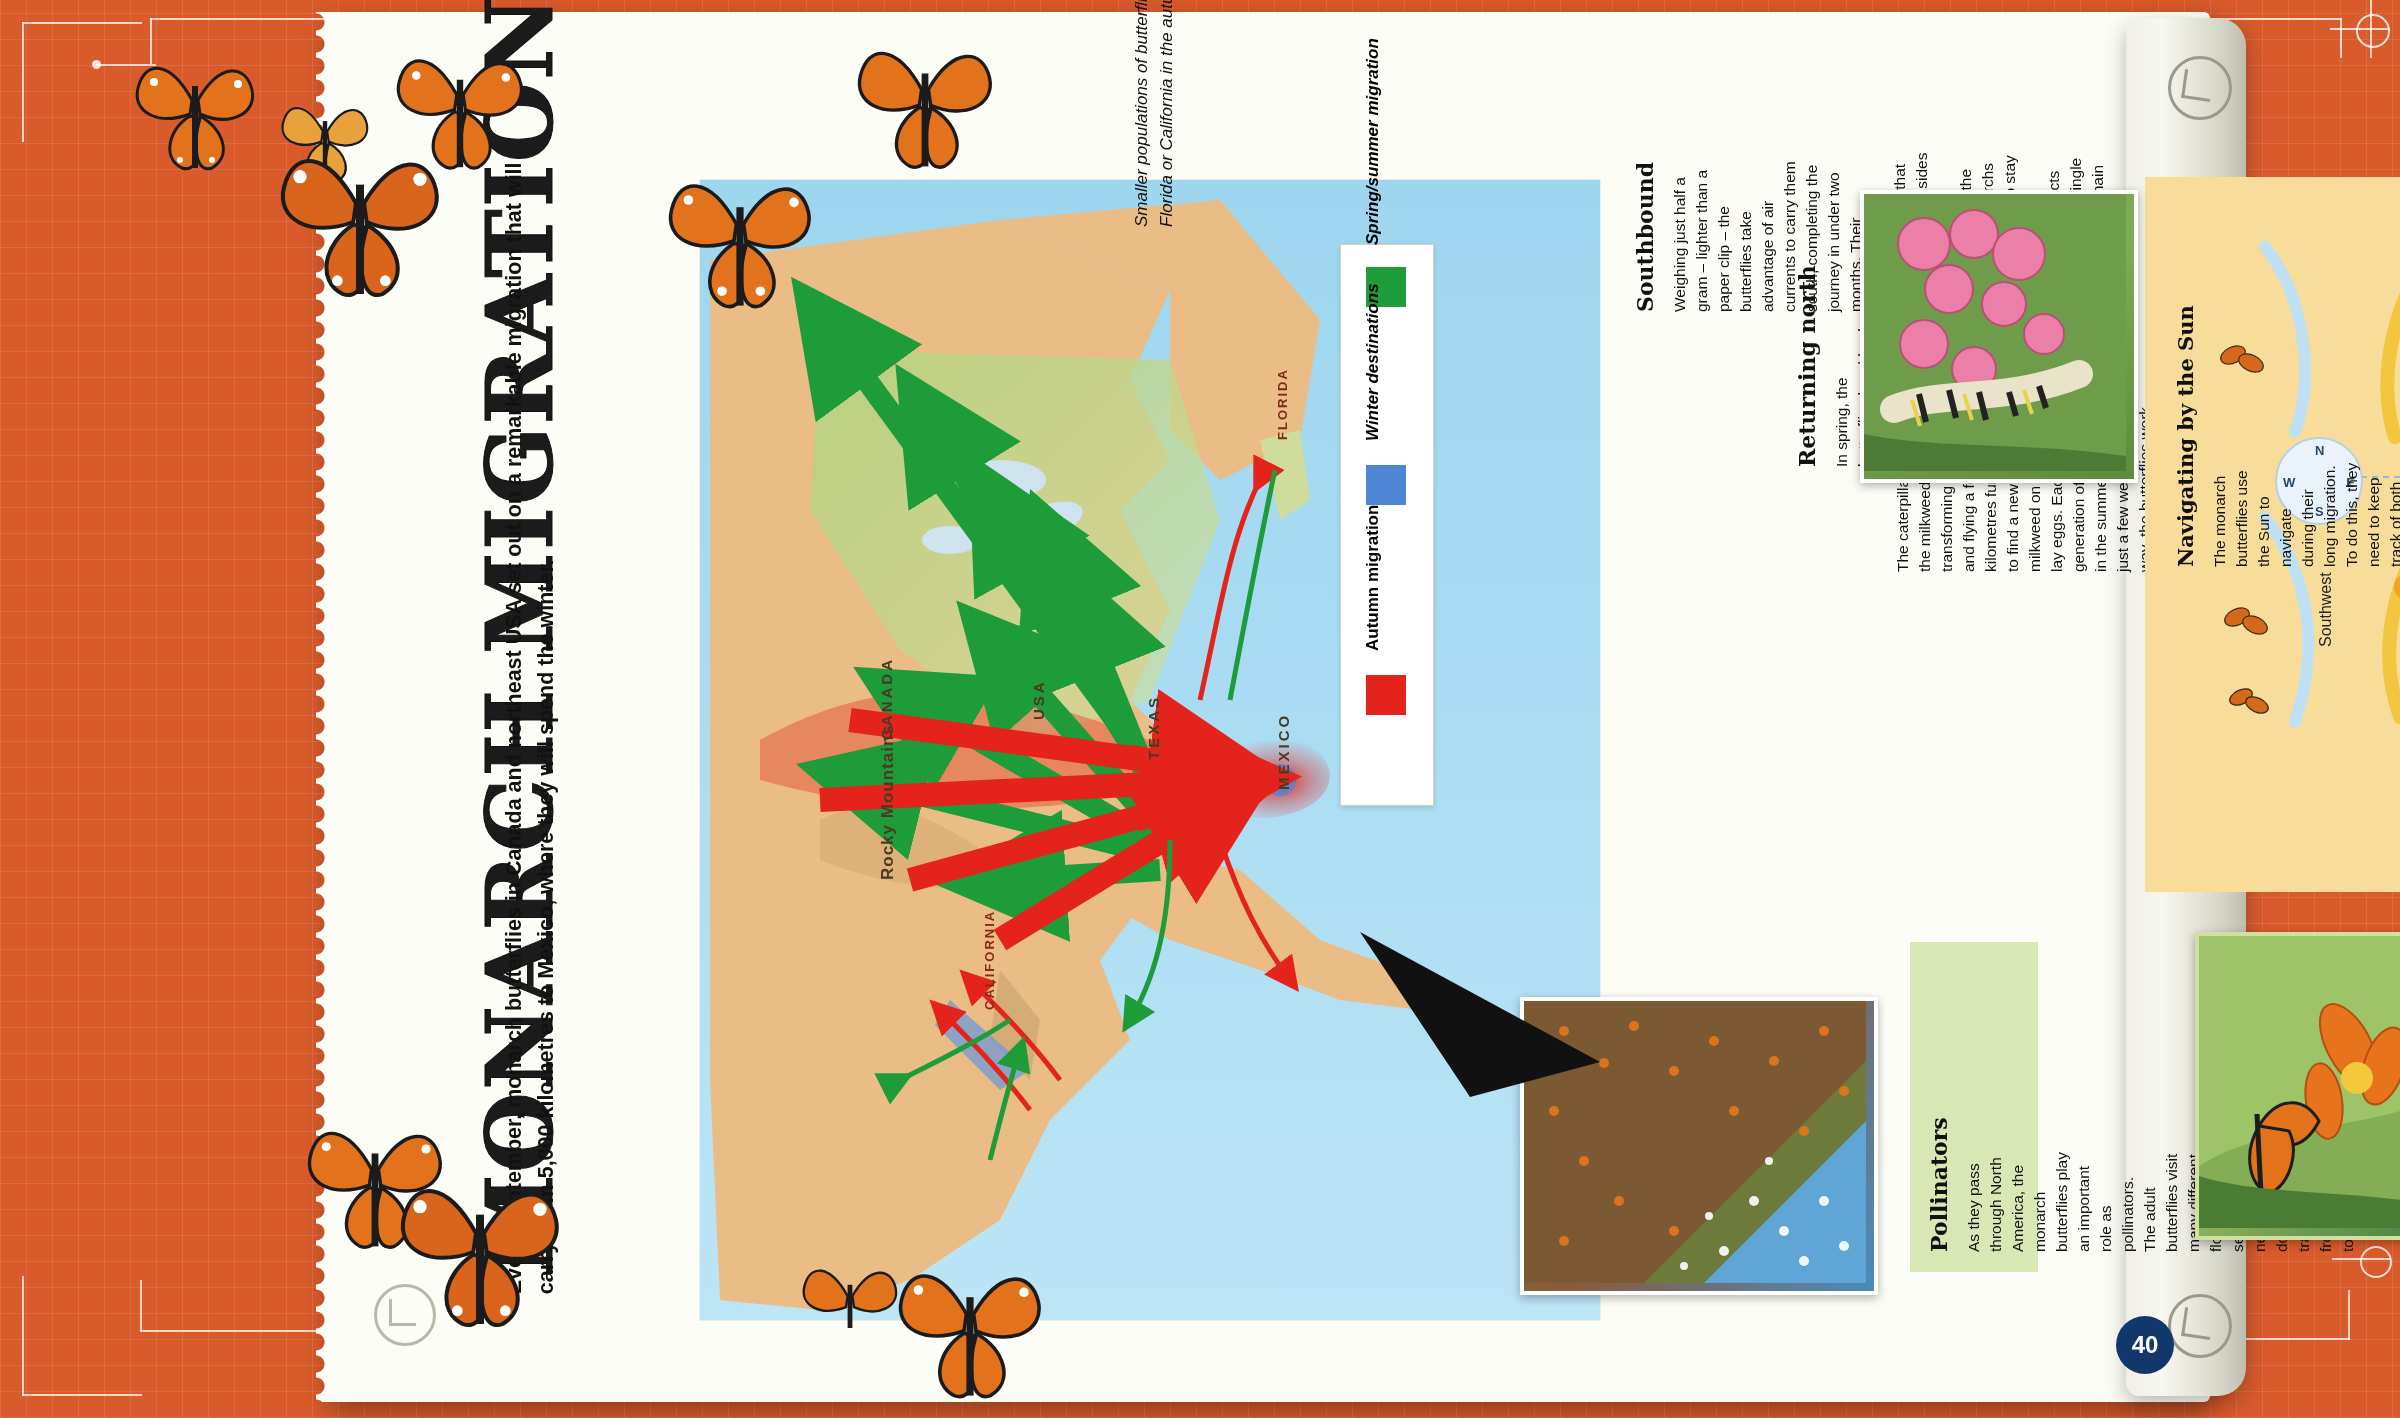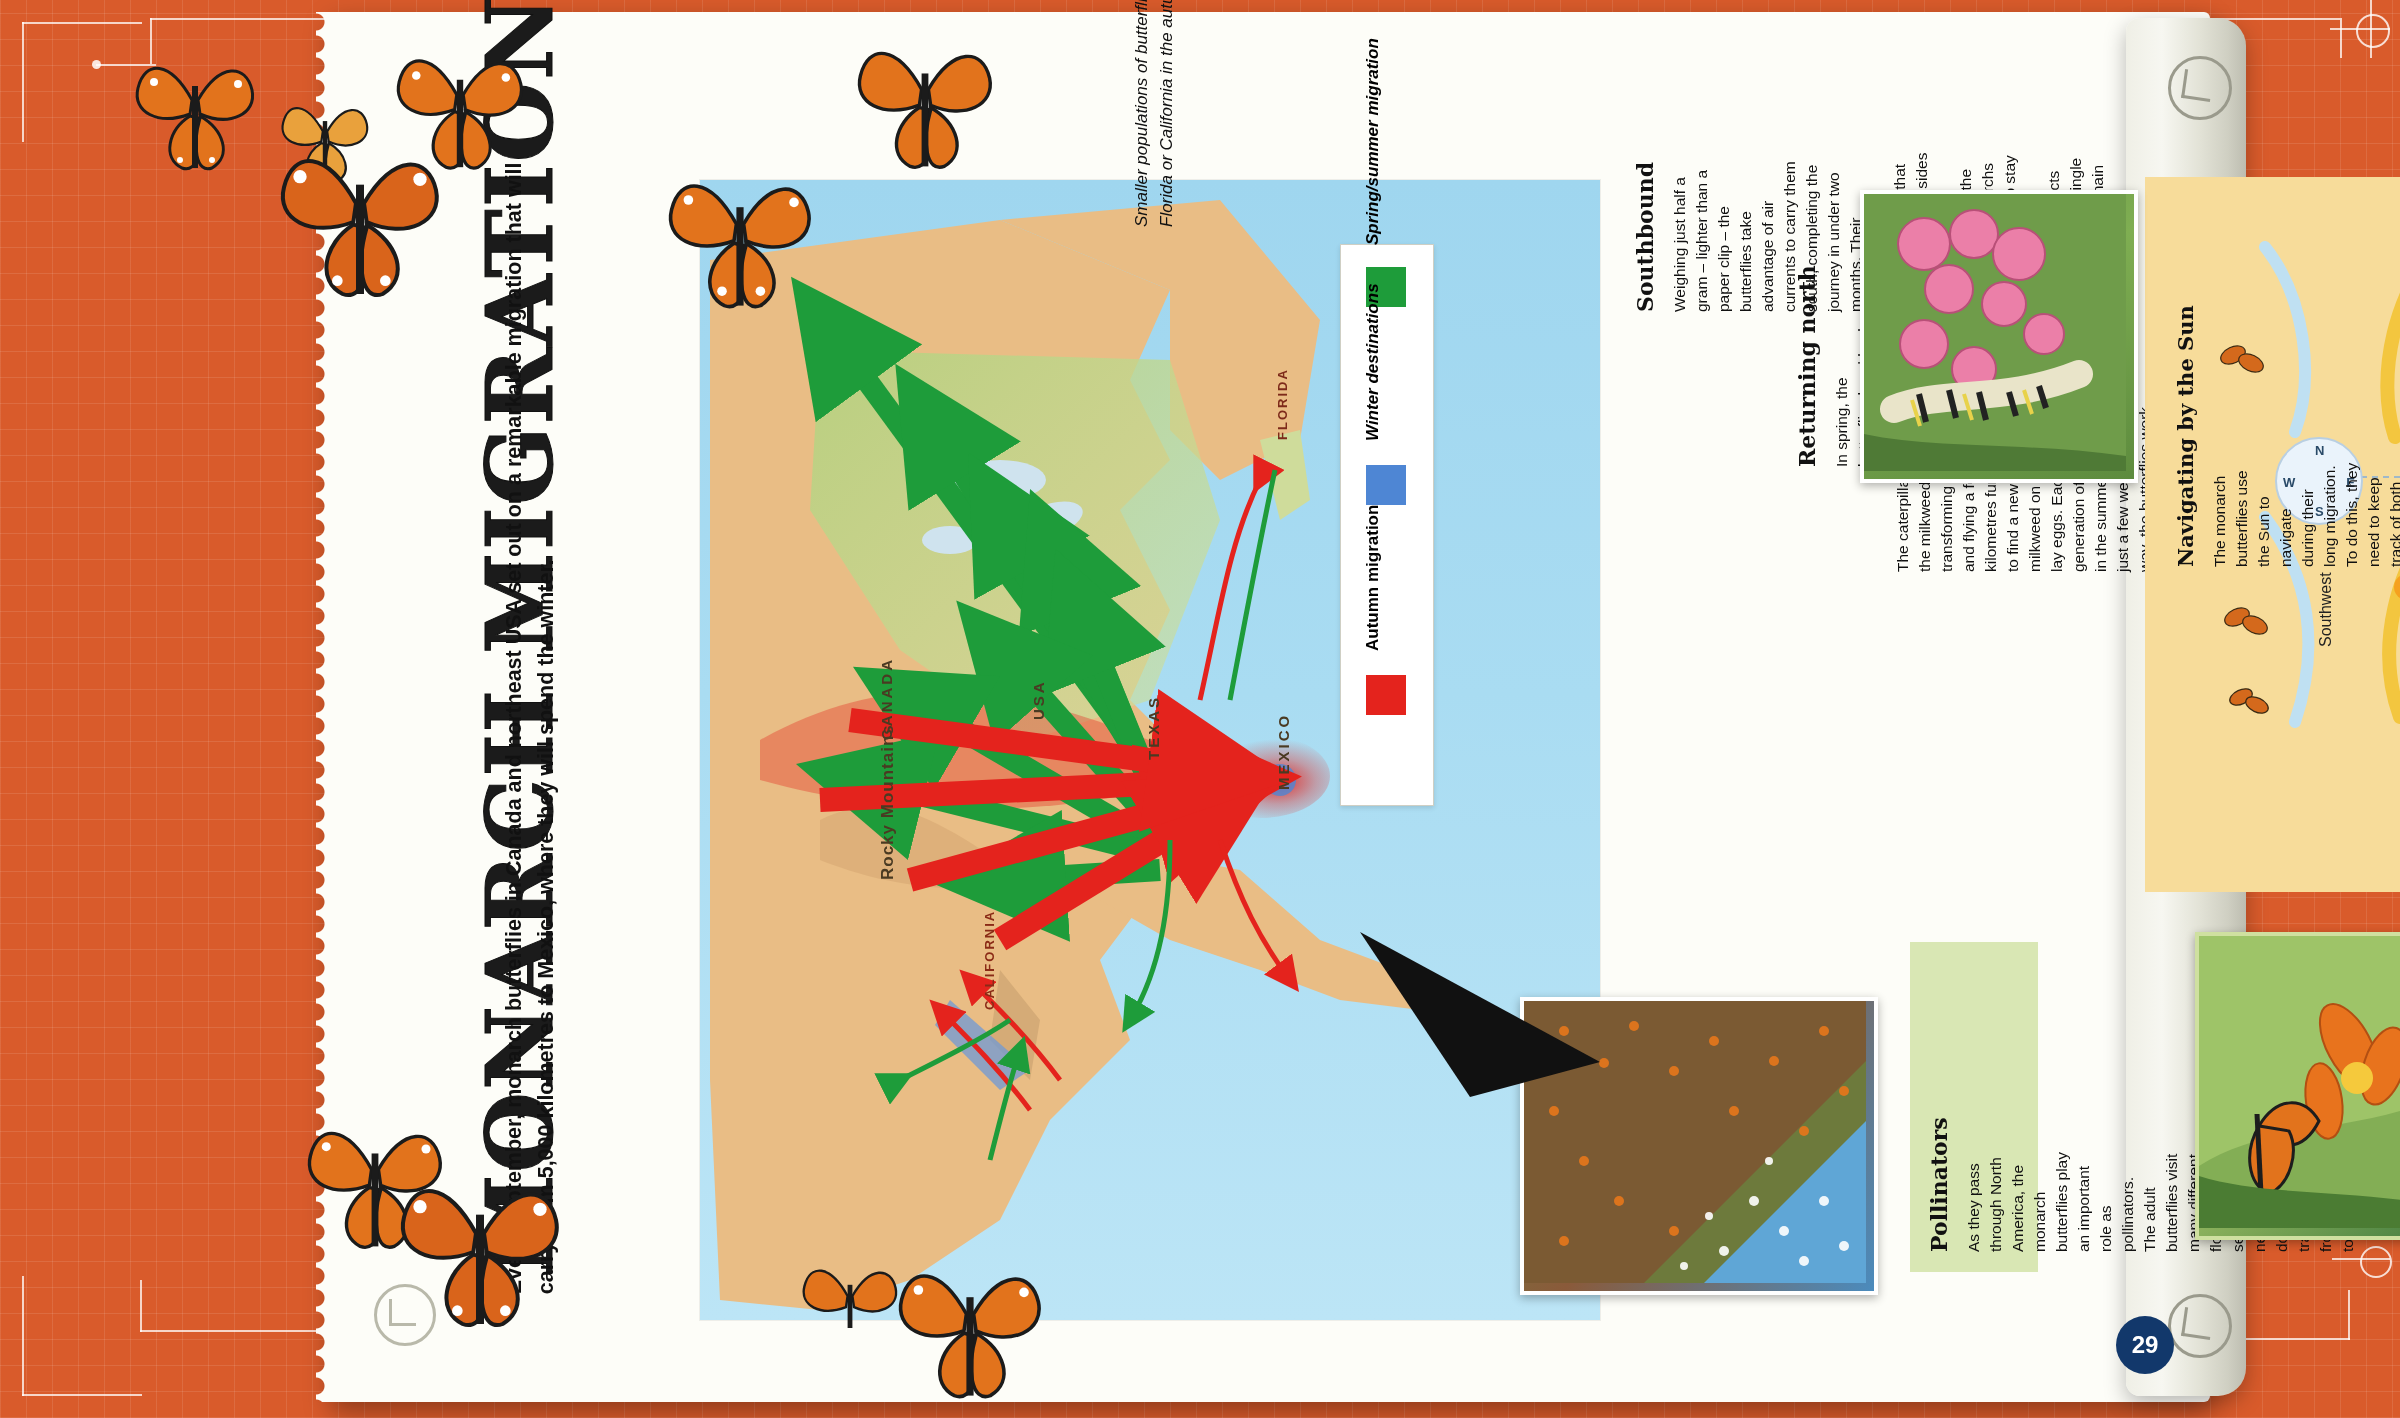--- a/index.html
+++ b/index.html
@@ -475,21 +475,21 @@
         <line x1="58" y1="178" x2="62" y2="258" stroke="#1d1d1d" stroke-width="5"></line>
       </g>
       <path d="M0,240 C70,262 170,252 257,274 L257,292 L0,292 Z" fill="#4b7c33"></path>
     </svg>
   </div>
 
   <svg width="260" height="200" viewBox="0 0 260 200" style="position:absolute;left:1020px;top:900px;">
     <path d="M10,20 L250,150 L120,185 Z" fill="#111"></path>
   </svg>
 
-  <div class="pagenum">29</div>
+  <div class="pagenum">40</div>
 </div>
 
 <svg class="bf" style="left:120px;top:30px;" width="150" height="150" viewBox="0 0 150 150">
   <g stroke="#1b1b1b" stroke-width="3">
     <path d="M72,70 C50,30 25,30 18,58 C12,82 38,96 70,84 Z" fill="#e2731c"></path>
     <path d="M78,70 C100,32 126,34 132,60 C137,84 110,97 80,84 Z" fill="#e2731c"></path>
     <path d="M70,86 C48,100 42,128 62,138 C78,144 84,116 78,88 Z" fill="#e2731c"></path>
     <path d="M80,86 C104,100 112,126 92,138 C76,144 72,116 80,88 Z" fill="#e2731c"></path>
     <line x1="75" y1="56" x2="75" y2="138" stroke-width="6"></line>
   </g>

